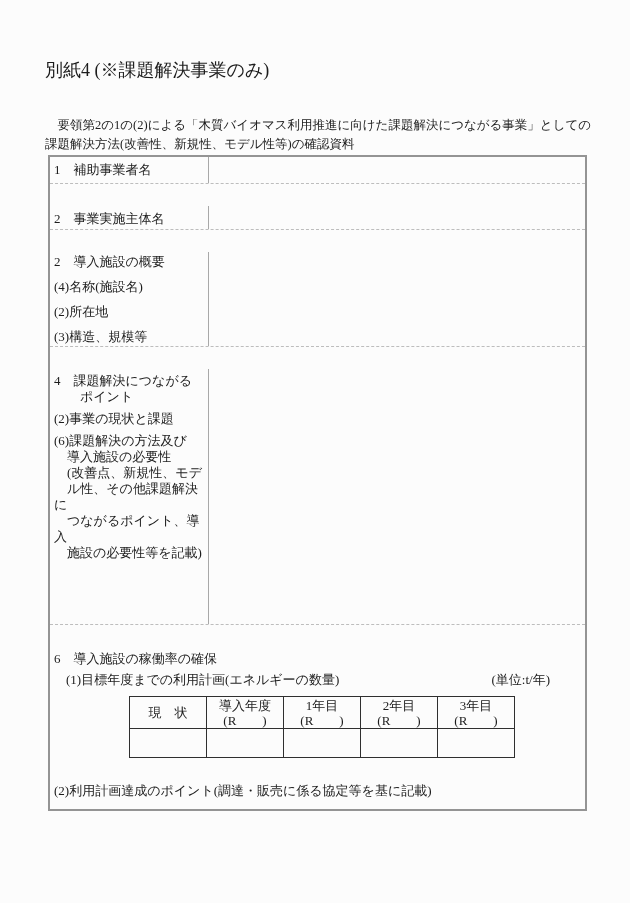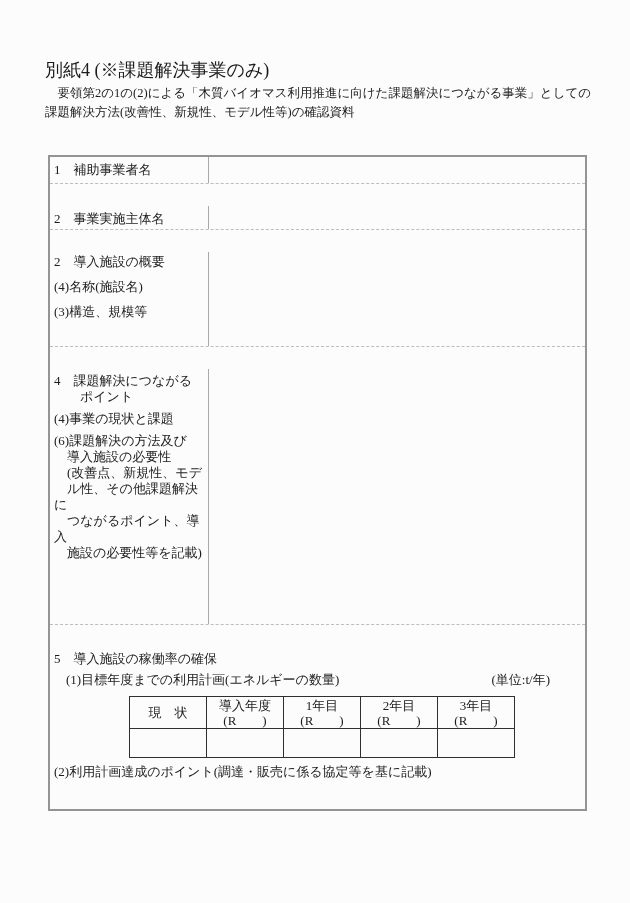--- a/index.html
+++ b/index.html
@@ -7,21 +7,21 @@
     width:630px;height:903px;background:#fcfcfc;position:relative;
     font-family:"Liberation Serif","DejaVu Serif",serif;
     color:#1c1c1c;-webkit-font-smoothing:antialiased;
   }
   .page{position:absolute;inset:0;}
   .doc-title{
     position:absolute;left:45px;top:62px;font-size:18px;line-height:16px;
     white-space:pre;
   }
   .intro{
-    position:absolute;left:45px;top:84px;width:560px;
+    position:absolute;left:45px;top:116px;width:560px;
     font-size:12.5px;line-height:19px;white-space:pre-line;
   }
   
   .otable{
     position:absolute;left:48px;top:155px;width:539px;height:656px;
     box-sizing:border-box;border:2px solid #949494;
     display:flex;flex-direction:column;font-size:13px;gap:22px;
   }
   .orow{display:flex;box-sizing:border-box;border-bottom:1px dashed #bdbdbd;}
   .orow:last-child{border-bottom:none;flex:1;}
@@ -46,21 +46,21 @@
   .plan-table{
     margin:8px 0 0 79px;border-collapse:collapse;table-layout:fixed;border-radius:9px;
   }
   .plan-table td{
     box-sizing:border-box;width:77px;border:1px solid #2f2f2f;
     text-align:center;vertical-align:middle;font-size:13px;line-height:15px;
     padding:0;white-space:pre;
   }
   .plan-table .hrow td{height:32px;}
   .plan-table .brow td{height:29px;}
-  .points-line{margin:6px 0 0 4px;line-height:16px;white-space:pre;}
+  .points-line{margin:25px 0 0 4px;line-height:16px;white-space:pre;}
 </style>
 </head>
 <body>
 
 <div class="page">
 
   <div class="doc-title">別紙4 (※課題解決事業のみ)</div>
 
   <div class="intro">　要領第2の1の(2)による「木質バイオマス利用推進に向けた課題解決につながる事業」としての
 課題解決方法(改善性、新規性、モデル性等)の確認資料</div>
@@ -74,42 +74,43 @@
 
     <div class="orow r2">
       <div class="cell-label">2　事業実施主体名</div>
       <div class="cell-value"></div>
     </div>
 
     <div class="orow r3">
       <div class="cell-label">
         <p>2　導入施設の概要</p>
         <p>(4)名称(施設名)</p>
+        <p>(2)所在地</p>
         <p>(3)構造、規模等</p>
       </div>
       <div class="cell-value"></div>
     </div>
 
     <div class="orow r4">
       <div class="cell-label">
         <p>4　課題解決につながる
 　　ポイント</p>
-        <p>(4)事業の現状と課題</p>
+        <p>(2)事業の現状と課題</p>
         <p>(6)課題解決の方法及び
 　導入施設の必要性
 　(改善点、新規性、モデ
 　ル性、その他課題解決に
 　つながるポイント、導入
 　施設の必要性等を記載)</p>
       </div>
       <div class="cell-value"></div>
     </div>
 
     <div class="orow r5">
-      <p class="sec5-heading">5　導入施設の稼働率の確保</p>
+      <p class="sec5-heading">6　導入施設の稼働率の確保</p>
 
       <div class="plan-line">
         <span>(1)目標年度までの利用計画(エネルギーの数量)</span>
         <span>(単位:t/年)</span>
       </div>
 
       <table class="plan-table">
         <tbody>
           <tr class="hrow">
             <td>現　状</td>

